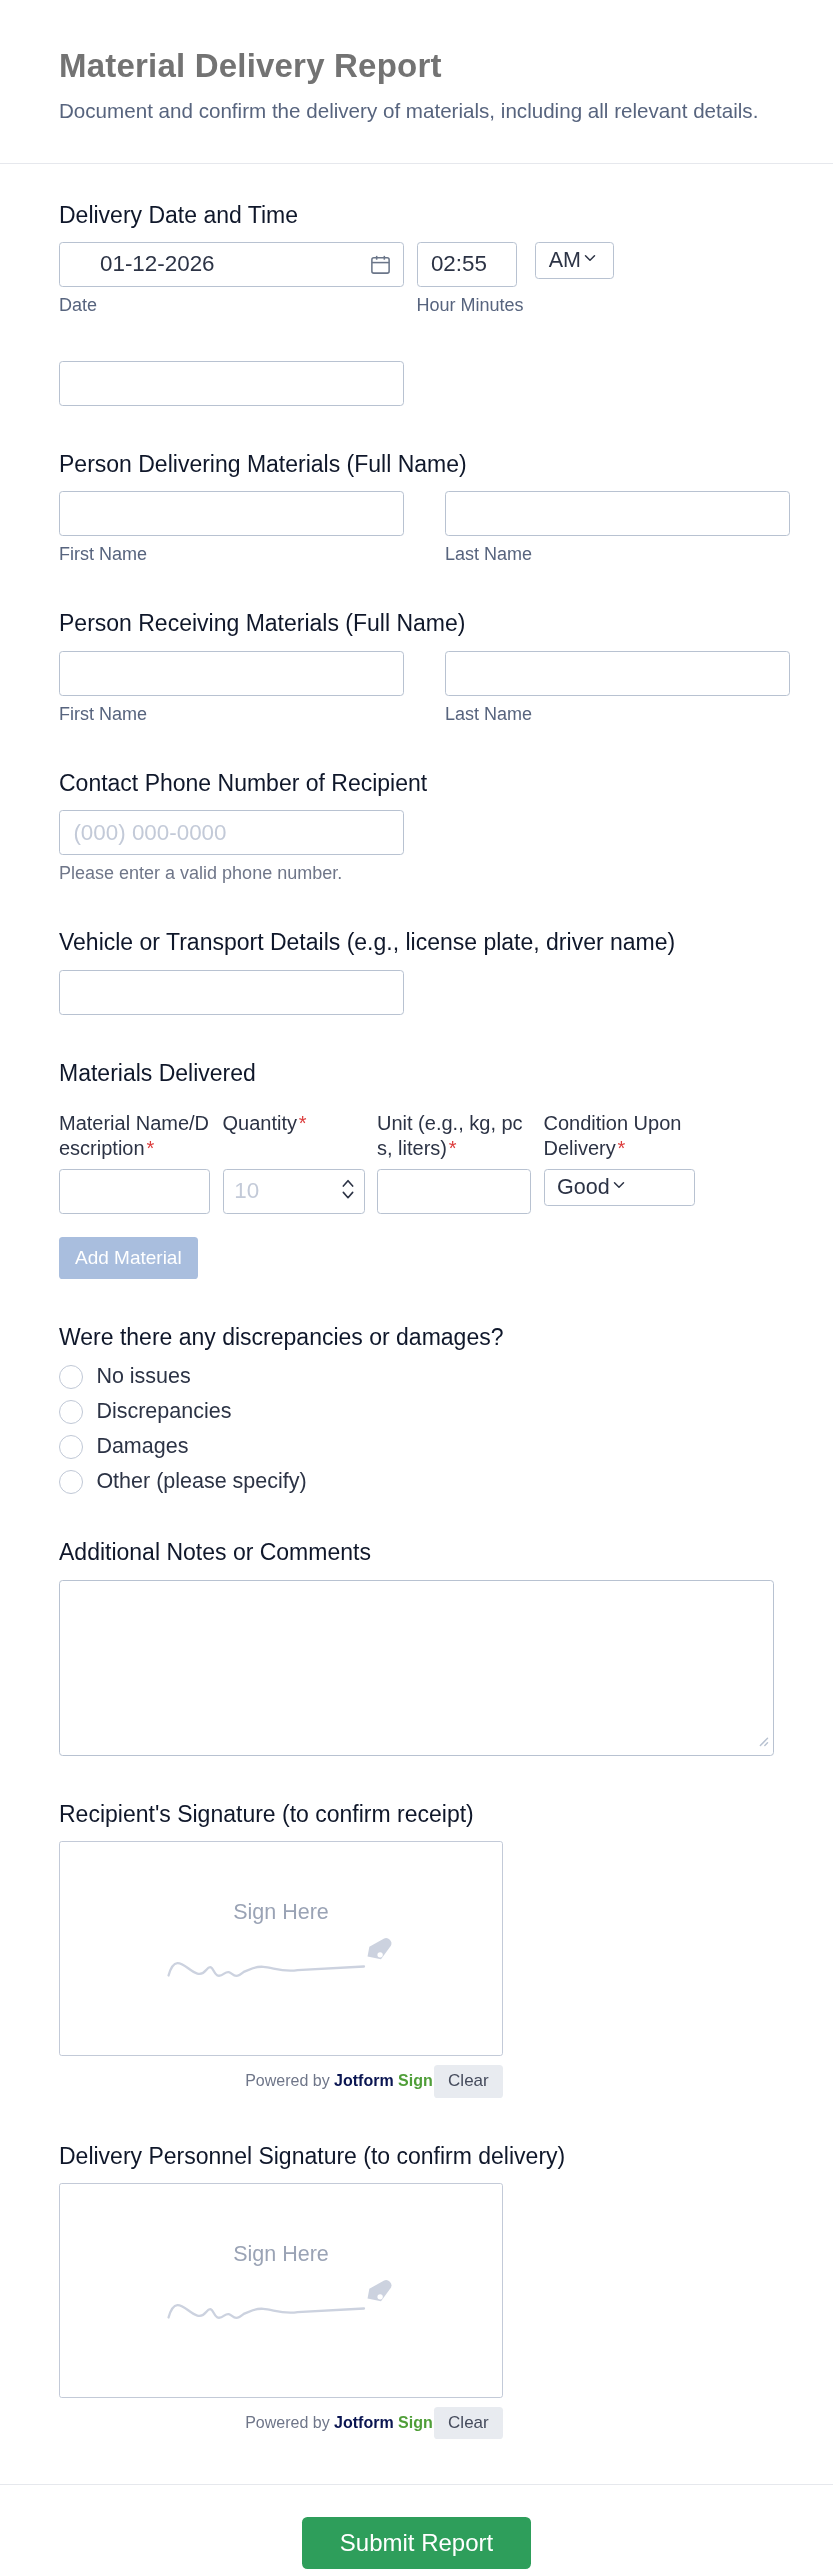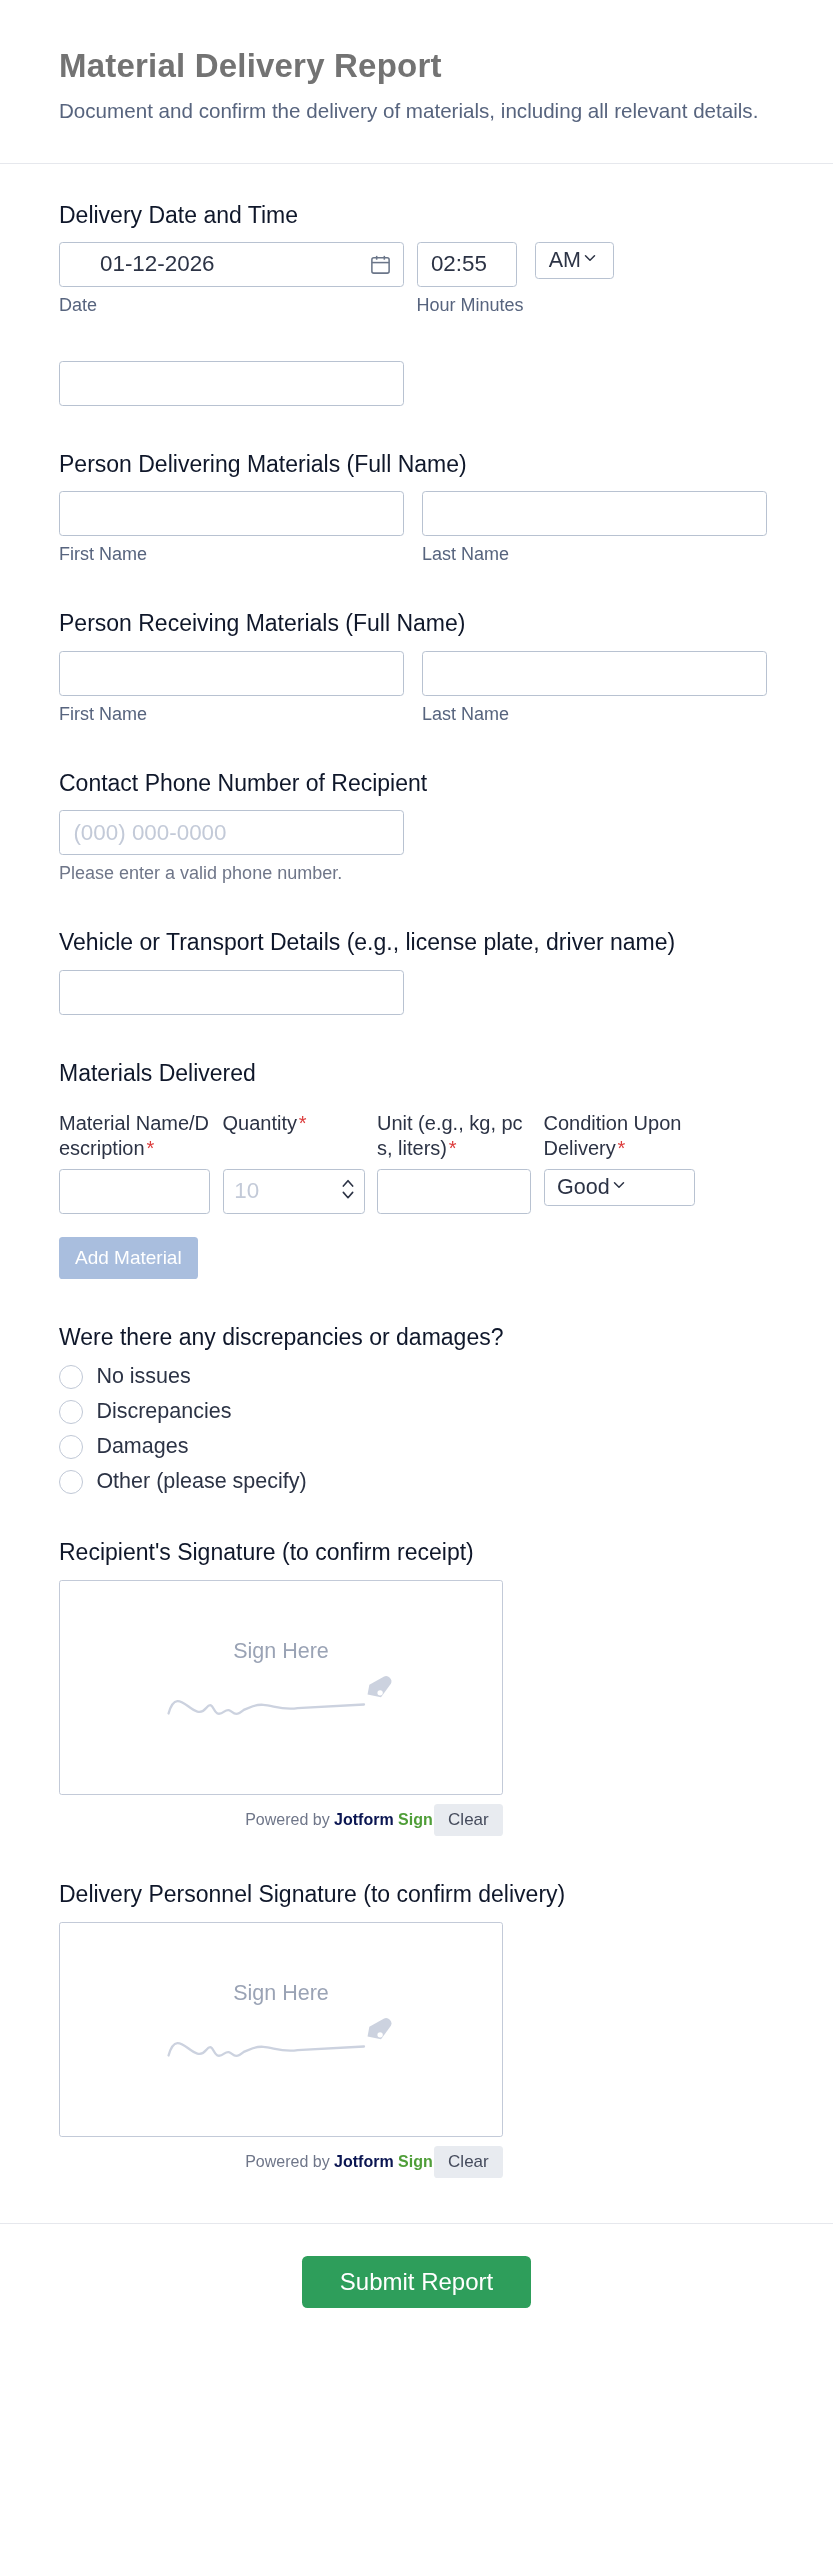--- a/index.html
+++ b/index.html
@@ -61,21 +61,21 @@
     color: #2c3345;
     padding: 0 10.8px 0 12.5px;
     cursor: pointer;
   }
   .ampm-select { width: 79px; }
   .nowrap { white-space: nowrap; }
 
   
   .name-row { display: flex; }
   .name-col { display: flex; flex-direction: column; }
-  .name-col + .name-col { margin-left: 18px; }
+  .name-col + .name-col { margin-left: 41px; }
   .name-col .text-input { width: 345px; }
 
   
   .mat-grid {
     display: grid;
     grid-template-columns: 151px 142px 154px 151px;
     column-gap: 12.5px;
     align-items: start;
   }
   .mat-head {
@@ -333,20 +333,31 @@
       <div class="radio-row">
         <span class="radio-circle"></span>
         <span class="radio-label">Damages</span>
       </div>
       <div class="radio-row">
         <span class="radio-circle"></span>
         <span class="radio-label">Other (please specify)</span>
       </div>
     </div>
 
+    <div class="q">
+      <div class="q-label">Additional Notes or Comments</div>
+      <div class="notes-wrap">
+        <textarea class="notes-area" style=""></textarea>
+        <span class="resize-grip">
+          <svg width="14.3" height="14.3" viewBox="0 0 16 16">
+              <path d="M14 6L6 14M14 11l-3 3" stroke="#b8c2d1" stroke-width="1.6" stroke-linecap="round"></path>
+            </svg>
+        </span>
+      </div>
+    </div>
 
     <div class="q">
       <div class="q-label">Recipient's Signature (to confirm receipt)</div>
       <div class="sig-box">
         <div class="sign-here-row">
           <span class="sign-here-text">Sign Here</span>
         </div>
         <svg class="sig-art" width="251" height="70" viewBox="0 0 280 78">
           <path d="M14 54 C 24 18, 42 66, 56 48 C 66 36, 62 62, 76 52 C 86 45, 84 62, 98 50 L 108 46 C 124 40, 136 52, 158 48 L 232 44" fill="none" stroke="#ccd2df" stroke-width="2.6" stroke-linecap="round"></path>
           <g fill="#ccd2df">

